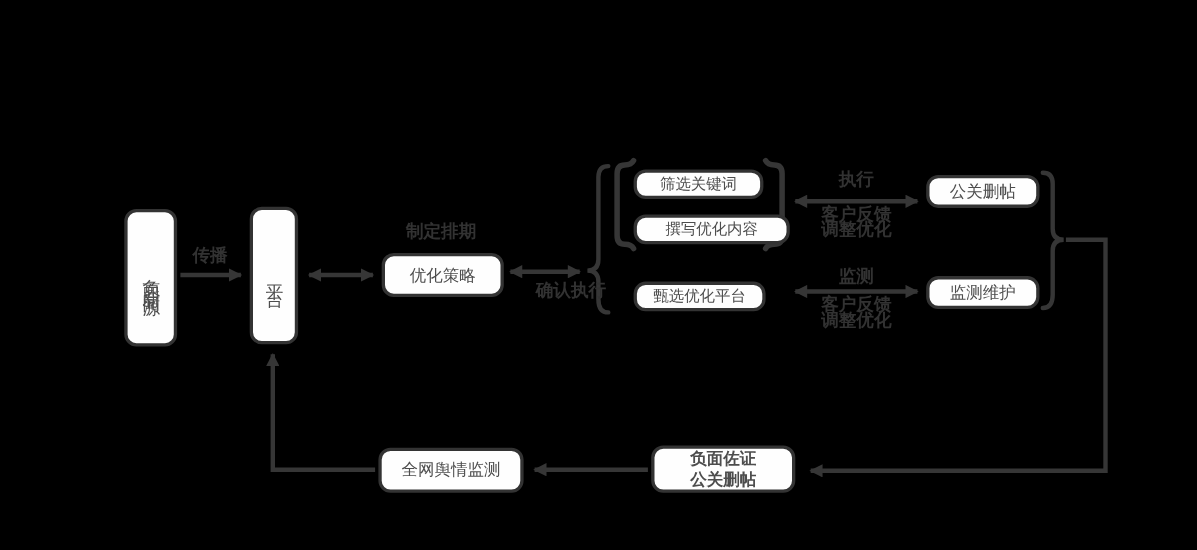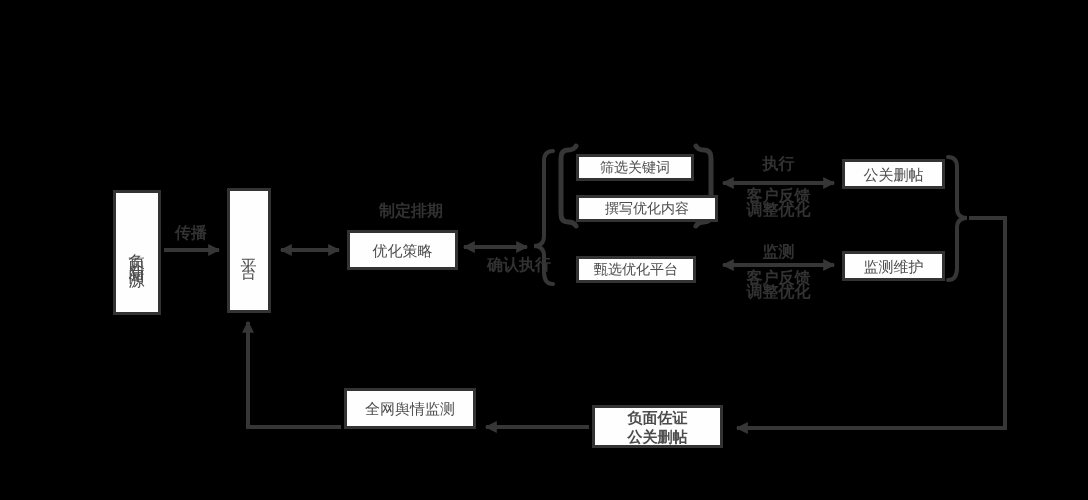--- a/index.html
+++ b/index.html
@@ -9,21 +9,21 @@
     height: 500px;
     background: #000;
     font-family: "Liberation Sans", sans-serif;
     overflow: hidden;
   }
   #wires { position: absolute; left: 0; top: 0; }
   .box {
     position: absolute;
     background: #fefefe;
     border: 3px solid #333;
-    border-radius: 0;
+    border-radius: 11px;
     color: #4d4d4d;
     font-size: 15px;
     font-weight: 500;
     display: flex;
     align-items: center;
     justify-content: center;
     text-align: center;
     box-sizing: border-box;
     line-height: 19px;
   }
@@ -89,28 +89,28 @@
   <div class="box" style="left:576px; top:154px; width:118px; height:27px; font-size:14px;">筛选关键词</div>
 
   <div class="box" style="left:576px; top:195px; width:142px; height:27px; font-size:14px;">撰写优化内容</div>
 
   <div class="box" style="left:576px; top:256px; width:120px; height:27px; font-size:14px;">甄选优化平台</div>
 
   <div class="box" style="left:842px; top:159px; width:103px; height:30px;">公关删帖</div>
 
   <div class="box" style="left:842px; top:251px; width:103px; height:30px;">监测维护</div>
 
-  <div class="box" style="left:344px; top:388px; width:132px; height:41px;">全网舆情监测</div>
+  <div class="box" style="left:344px; top:407px; width:132px; height:41px;">全网舆情监测</div>
 
   <div class="box multiline" style="left:592px; top:405px; width:131px; height:43px;">负面佐证
 公关删帖</div>
 
   <div class="edge-label" style="left:163px; top:226px; width:56px;">传播</div>
 
-  <div class="edge-label" style="left:357px; top:204px; width:108px;">制定排期</div>
+  <div class="edge-label" style="left:347px; top:204px; width:108px;">制定排期</div>
 
   <div class="edge-label" style="left:479px; top:220px; width:80px;margin-top:38px;">确认执行</div>
 
   <div class="edge-label" style="left:723px; top:157px; width:111px;">执行</div>
 
   <div class="edge-label" style="left:723px; top:189px; width:111px;">客户反馈
 调整优化</div>
 
   <div class="edge-label" style="left:723px; top:245px; width:111px;">监测</div>
 

